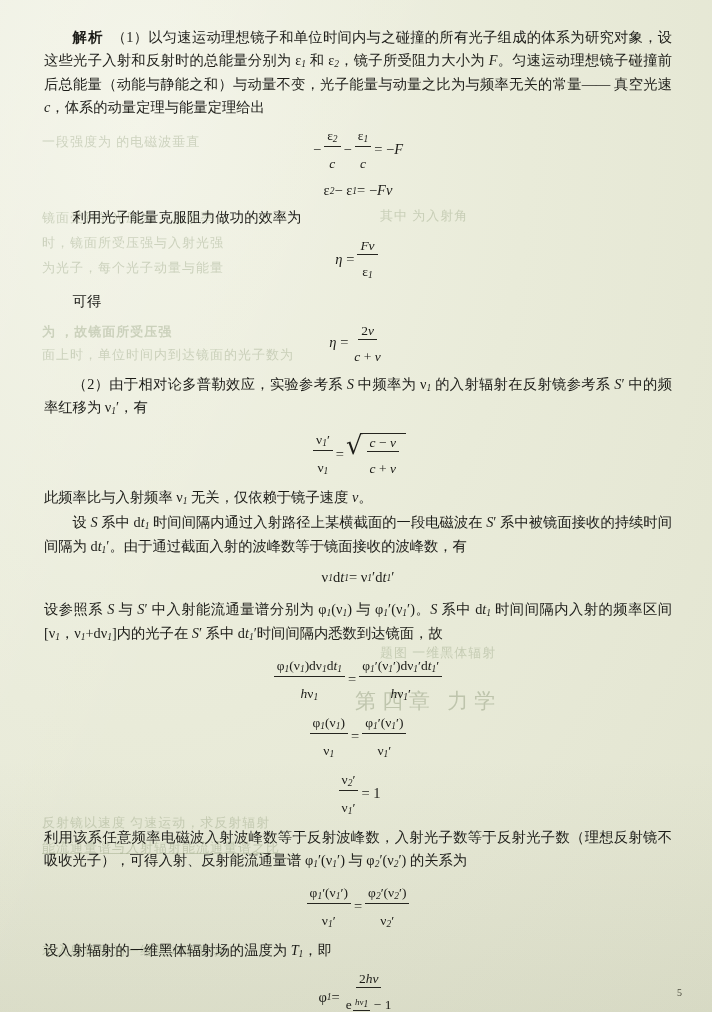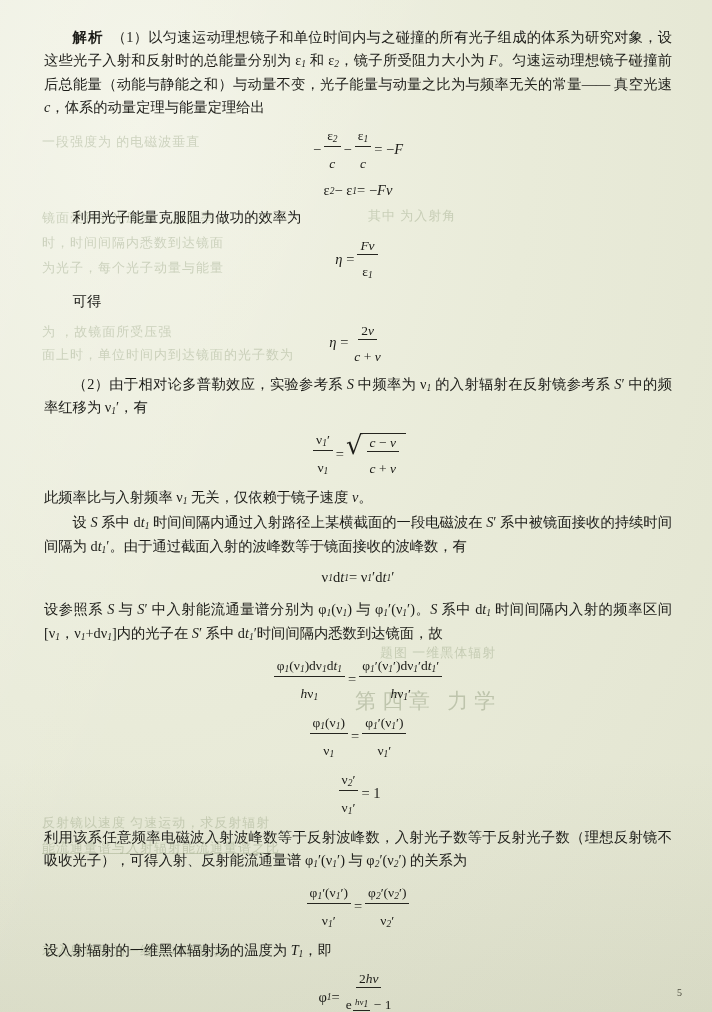--- a/index.html
+++ b/index.html
@@ -139,25 +139,25 @@
     white-space: nowrap;
   }
 </style>
 </head>
 <body>
 
 <div class="page">
 
   <div class="bleed" style="left:42px; top:131px;">一段强度为 的电磁波垂直</div>
   <div class="bleed" style="left:42px; top:207px;">镜面受到的光压为 、反射率</div>
-  <div class="bleed" style="left:42px; top:232px;">时，时间间隔内悉数到达镜面</div>
+  <div class="bleed" style="left:42px; top:232px;">时，镜面所受压强与入射光强</div>
   <div class="bleed" style="left:42px; top:257px;">为光子，每个光子动量与能量</div>
   <div class="bleed" style="left:42px; top:296px;margin-top:48px;">面上时，单位时间内到达镜面的光子数为</div>
-  <div class="bleed" style="left:42px; top:321px;">为 ，故镜面所受压强</div>
-  <div class="bleed" style="left:368px; top:205px;">其中 为入射角</div>
+  <div class="bleed" style="left:42px; top:321px;font-weight:bold;">为 ，故镜面所受压强</div>
+  <div class="bleed" style="left:380px; top:205px;">其中 为入射角</div>
   <div class="bleed" style="left:380px; top:642px;">题图 一维黑体辐射</div>
   <div class="bleed" style="left:355px; top:684px; font-size:21px; letter-spacing:6px; color:rgba(110,125,90,0.34);">第四章 力学</div>
   <div class="bleed" style="left:42px; top:812px;">反射镜以速度 匀速运动，求反射辐射</div>
   <div class="bleed" style="left:42px; top:837px;text-decoration:underline;">能流通量谱与入射辐射能流通量谱之比</div>
   <div class="bleed" style="left:42px; top:940px;">若入射辐射为一维黑体辐射场</div>
 
   <div class="col">
 
     <p class="indent">
       <span class="lead">解析</span><span>（1）以匀速运动理想镜子和单位时间内与之碰撞的所有光子组成的体系为研究对象，设这些光子入射和反射时的总能量分别为 ε<sub>1</sub> 和 ε<sub>2</sub>，镜子所受阻力大小为 <span class="it">F</span>。匀速运动理想镜子碰撞前后总能量（动能与静能之和）与动量不变，光子能量与动量之比为与频率无关的常量——  真空光速 <span class="it">c</span>，体系的动量定理与能量定理给出</span>

